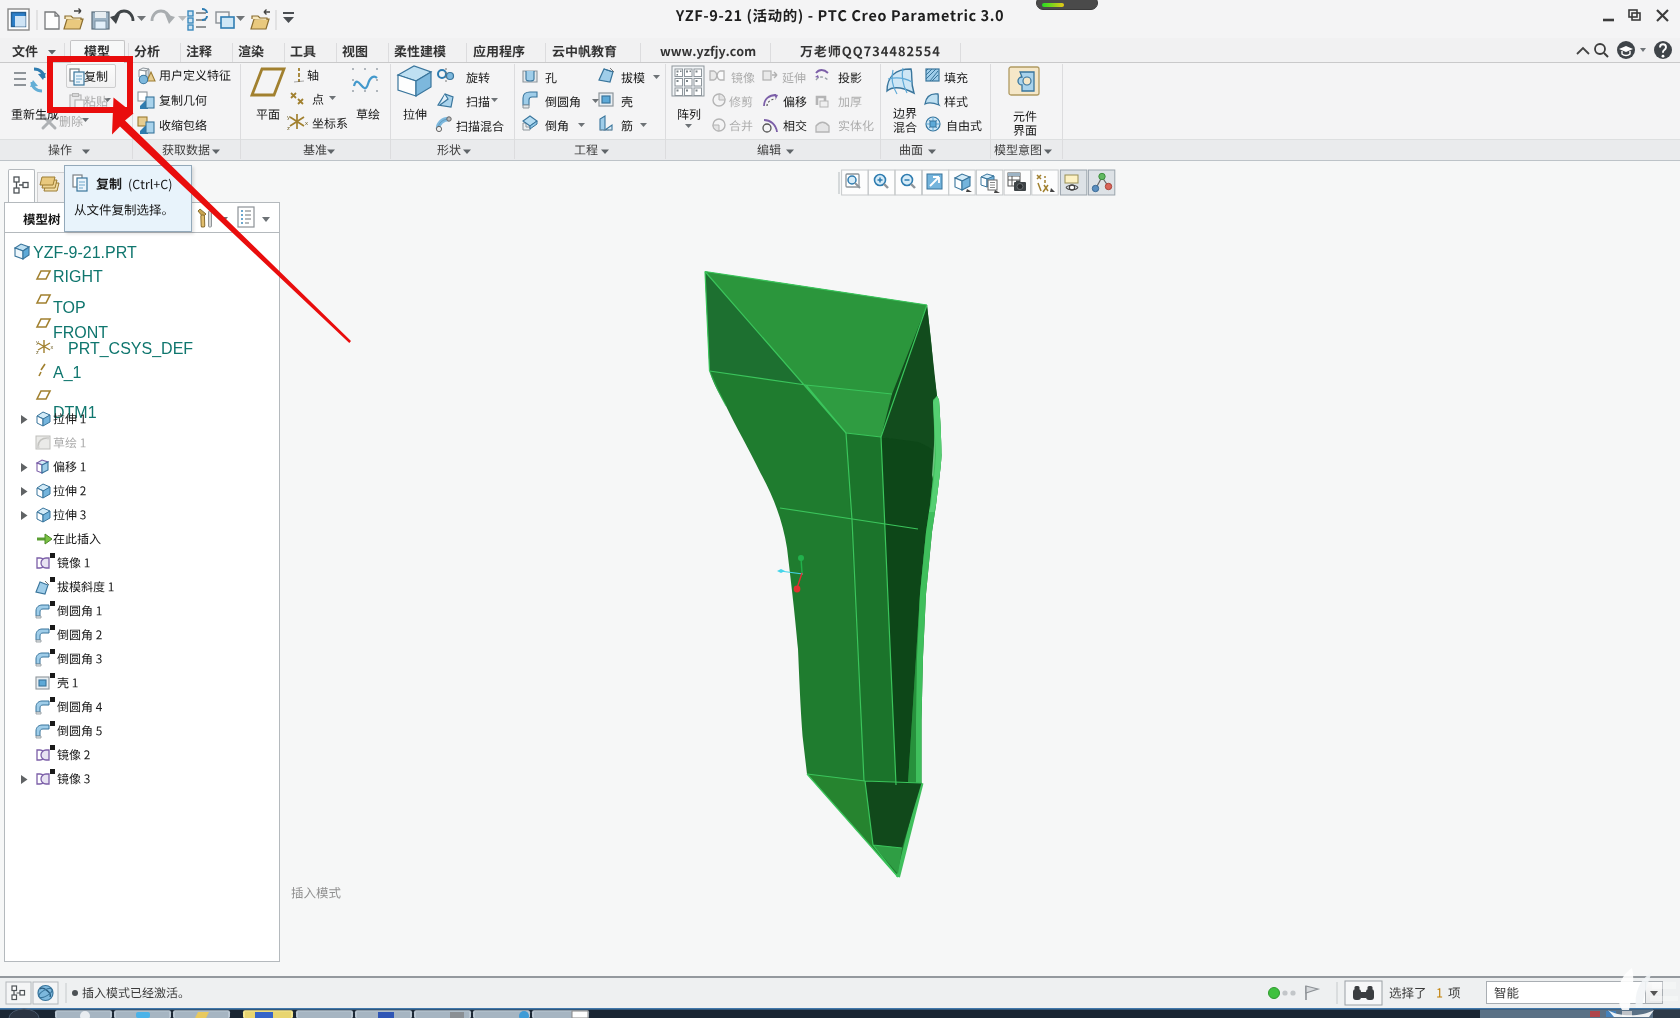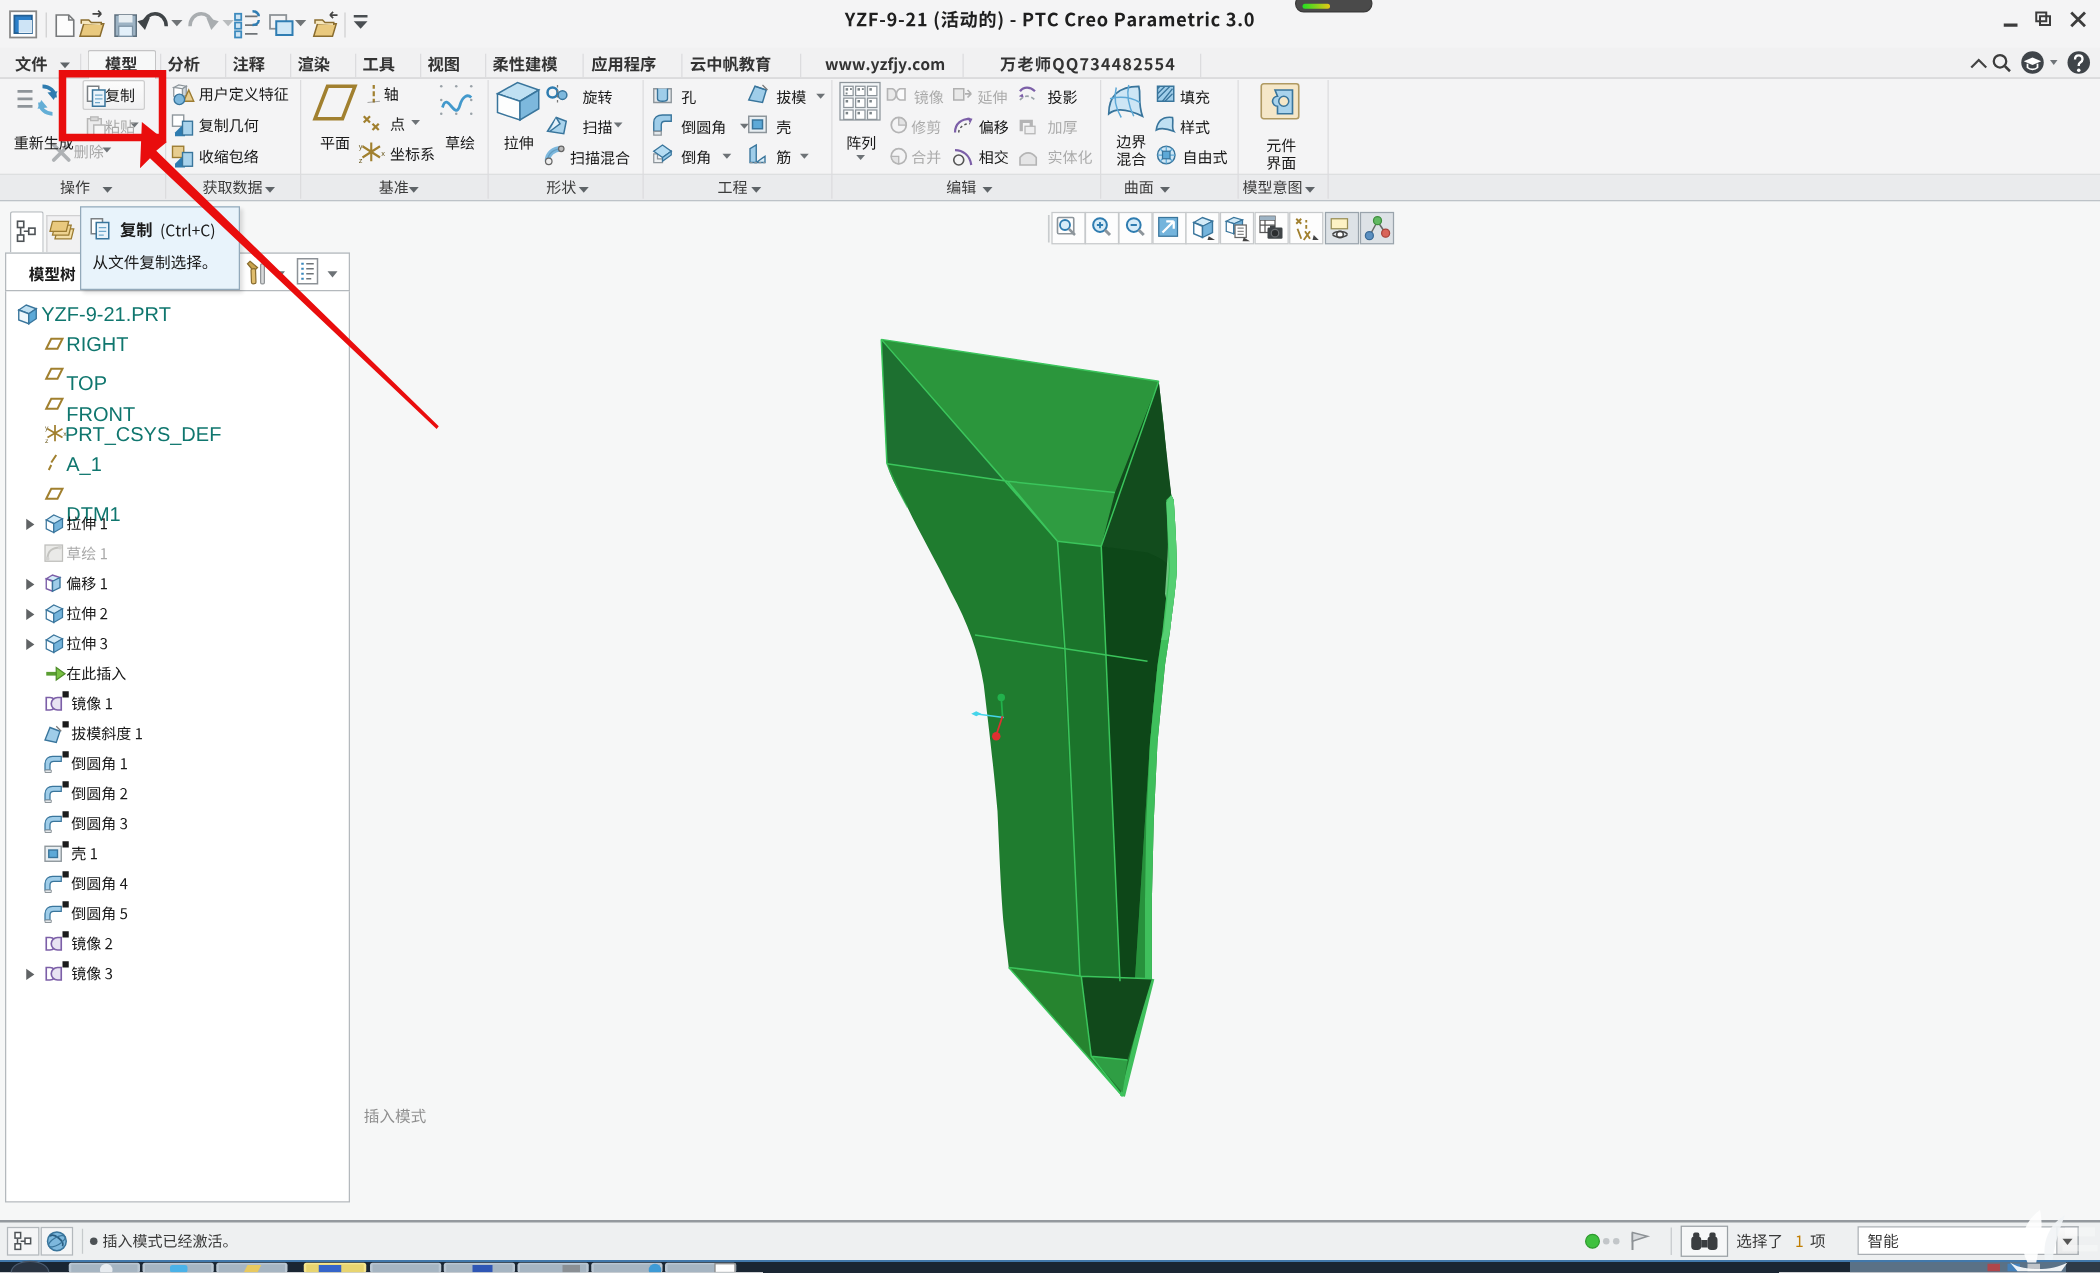--- a/index.html
+++ b/index.html
@@ -505,21 +505,21 @@
       <use href="#tmark" x="50" y="509"></use>
 <use href="#texp" x="21" y="539"></use>
       <use href="#tmirror" x="35" y="535"></use>
       <use href="#tmark" x="50" y="533"></use>
 </svg>
 
 <div class="ttx" style="left:33px;top:244px">YZF-9-21.PRT</div>
 <div class="ttx" style="left:53px;top:268px">RIGHT</div>
 <div class="ttx" style="left:53px;top:299px">TOP</div>
 <div class="ttx" style="left:53px;top:324px">FRONT</div>
-<div class="ttx" style="left:52px;top:340px">PRT_CSYS_DEF</div>
+<div class="ttx" style="left:68px;top:340px">PRT_CSYS_DEF</div>
 <div class="ttx" style="left:53px;top:364px">A_1</div>
 <div class="ttx" style="left:53px;top:404px">DTM1</div>
 
 <div class="abs" id="tooltip"></div>
 <svg class="abs" style="left:72px;top:174px" width="20" height="20">
       <rect x="1" y="1" width="9" height="12" fill="#fff" stroke="#7b8084" stroke-width="1.2"></rect>
       <rect x="5" y="4" width="10" height="13" fill="#eaf4fb" stroke="#39759c" stroke-width="1.2"></rect>
       <path d="M7 8h6M7 11h6M7 14h4" stroke="#6fa8cc" stroke-width="1"></path>
     </svg>
 

